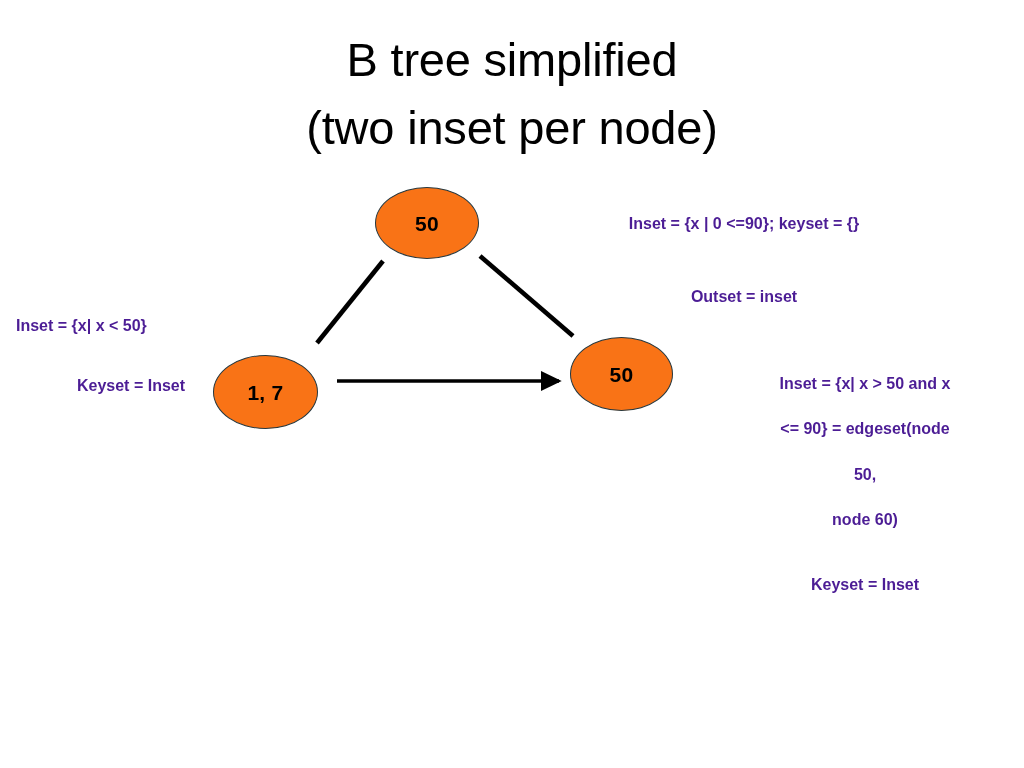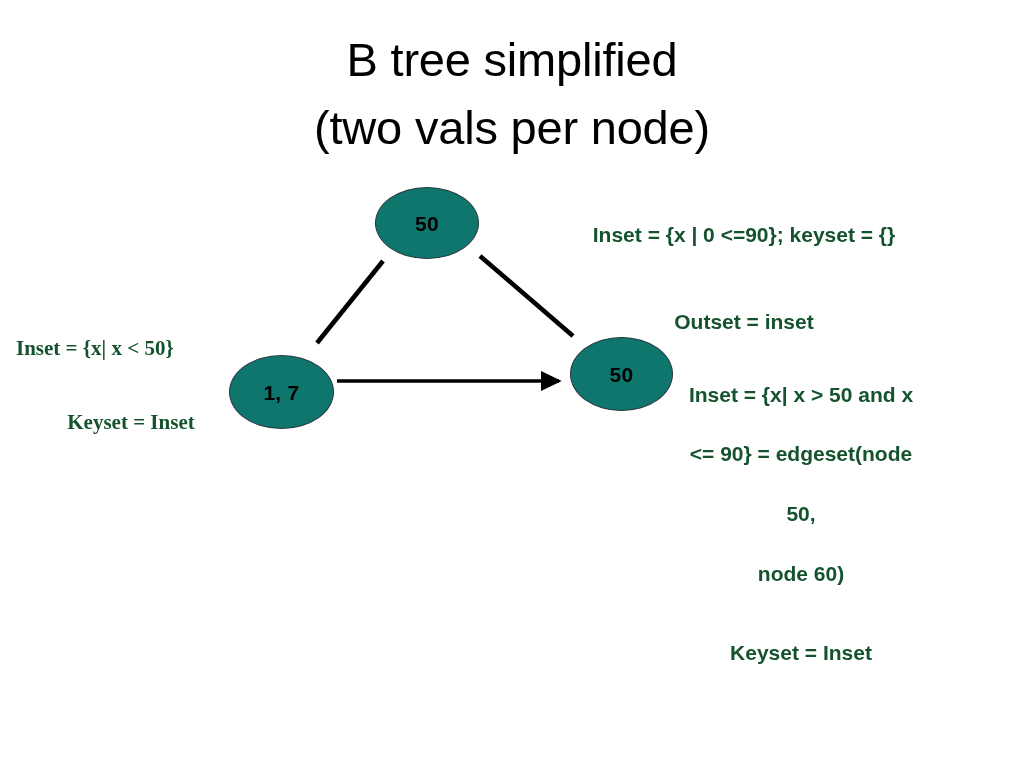--- a/index.html
+++ b/index.html
@@ -49,94 +49,93 @@
     left: 0;
     top: 0;
     width: 1024px;
     height: 768px;
     pointer-events: none;
   }
 
   
   .node {
     position: absolute;
-    background: #0f766e;
+    background: #f97316;
     border: 1.4px solid #26383f;
     border-radius: 50%;
     box-sizing: border-box;
     display: flex;
     align-items: center;
     justify-content: center;
   }
   .node-label {
     font-size: 21px;
     font-weight: bold;
     color: #000000;
     letter-spacing: 0.3px;
     line-height: 1;
     user-select: none;
   }
 
   #node-50   { left: 375px; top: 187px; width: 104px; height: 72px; }
-  #node-1-7  { left: 229px; top: 355px; width: 105px; height: 74px; }
+  #node-1-7  { left: 213px; top: 355px; width: 105px; height: 74px; }
   #node-70   { left: 570px; top: 337px; width: 103px; height: 74px; }
 
   
   .annotation {
     position: absolute;
-    font-size: 21px;
+    font-size: 16px;
     font-weight: bold;
-    color: #14532d;
+    color: #4c1d95;
     line-height: 1.42;
     white-space: pre-line;
   }
   .annotation .ann-line {
     display: block;
   }
 
   #ann-root {
     left: 548px;
     top: 190px;
     width: 392px;
     text-align: center;
   }
   #ann-root .ann-line + .ann-line {
     margin-top: 28px;
   }
 
   #ann-left {
     left: 16px;
-    top: 304px;
+    top: 292px;
     width: 230px;
     text-align: left;
-    font-family: Liberation Serif, serif;
   }
   #ann-left .ann-line + .ann-line {
     margin-top: 15px;
     text-align: center;
   }
 
   #ann-right {
-    left: 657px;
+    left: 721px;
     top: 350px;
     width: 288px;
     text-align: center;
   }
   #ann-right .ann-line.block-gap {
     margin-top: 20px;
   }
 </style>
 </head>
 <body>
 
 <div id="slide">
 
   <div id="title-block">
     <span class="title-line">B tree simplified</span>
-    <span class="title-line">(two vals per node)</span>
+    <span class="title-line">(two inset per node)</span>
   </div>
 
   <svg id="edge-layer" viewBox="0 0 1024 768" width="1024" height="768" xmlns="http://www.w3.org/2000/svg">
     <defs>
       <marker id="arrowhead" markerWidth="7" markerHeight="7" refX="5.4" refY="3" orient="auto" markerUnits="strokeWidth">
         <path d="M0,0 L6.2,3 L0,6 z" fill="#000000"></path>
       </marker>
     </defs>
 
     <line x1="383" y1="261" x2="317" y2="343" stroke="#000000" stroke-width="4.6" stroke-linecap="butt"></line>

